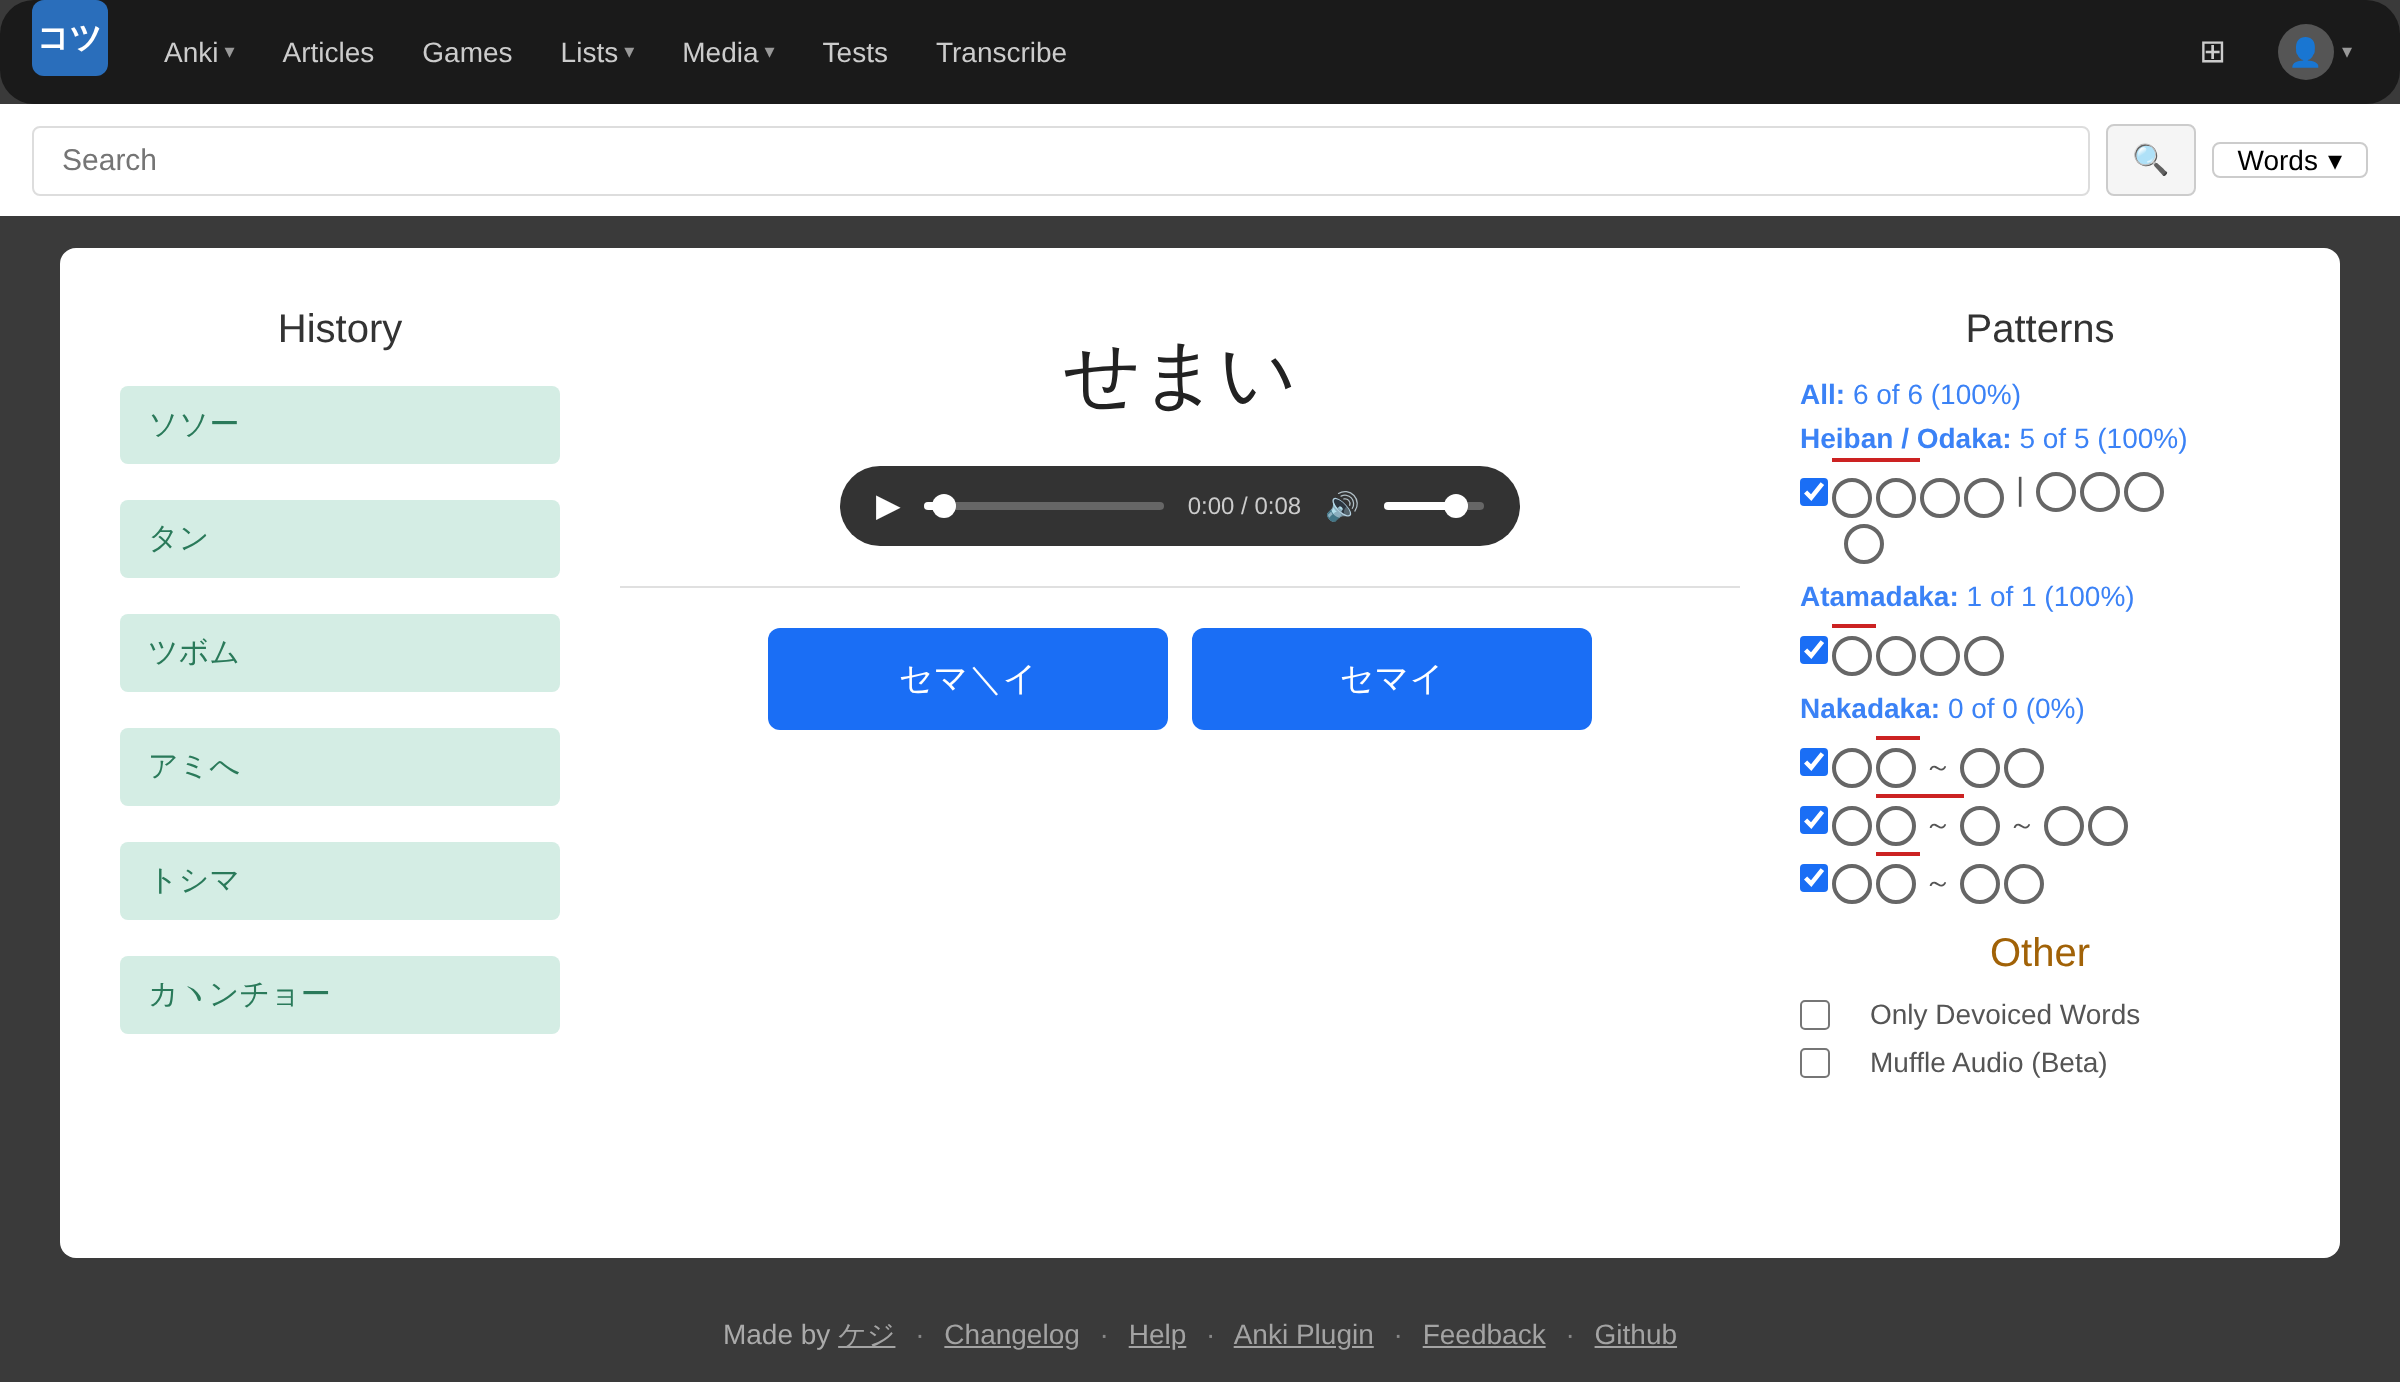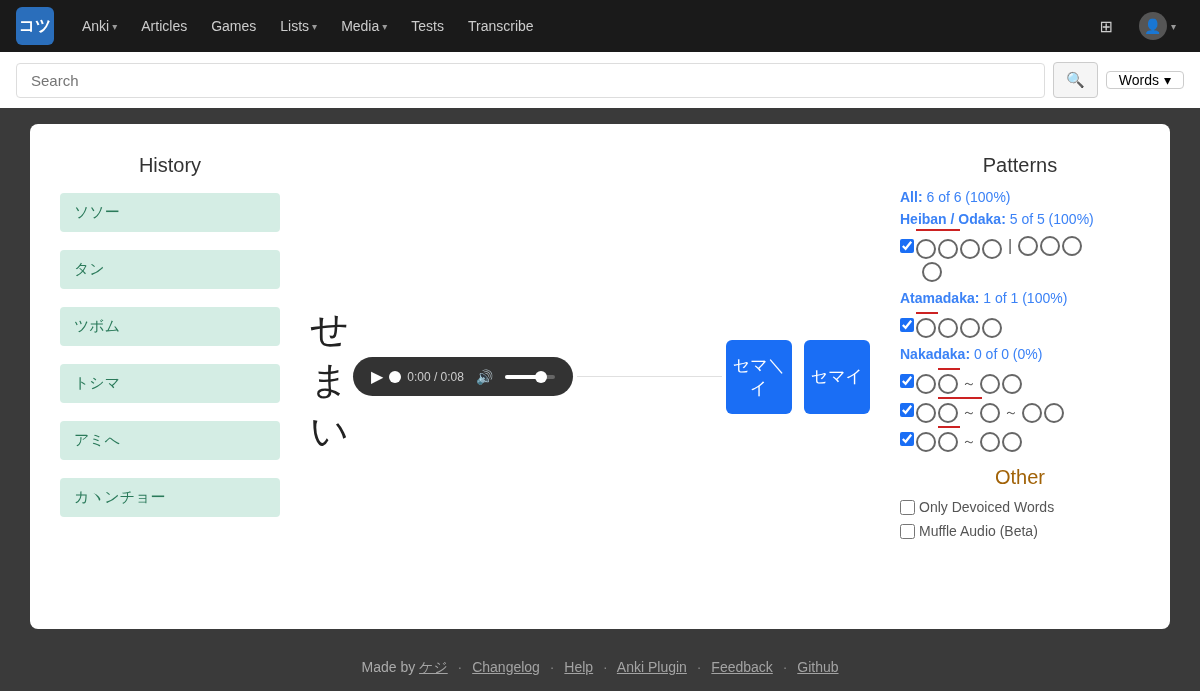--- a/index.html
+++ b/index.html
@@ -8,24 +8,24 @@
       background: #3a3a3a;
       min-height: 691px;
       display: flex;
       flex-direction: column;
     }
 
     
     .navbar {
       background: #1a1a1a;
       display: flex;
-      align-items: center;
       padding: 0 16px;
       height: 52px;
       gap: 18px;
+      border-radius: 17px;
     }
     .navbar-logo {
       background: #2a6ebb;
       color: white;
       font-weight: bold;
       font-size: 16px;
       width: 38px;
       height: 38px;
       border-radius: 6px;
       display: flex;
@@ -176,23 +176,23 @@
       font-size: 15px;
       color: #2a7a5a;
       cursor: pointer;
       text-align: left;
     }
 
     
     .center-panel {
       flex: 1;
       display: flex;
-      flex-direction: row;
-      align-items: center;
-      gap: 4px;
+      flex-direction: column;
+      align-items: center;
+      gap: 20px;
       padding: 0 10px;
     }
     .word-title {
       font-size: 38px;
       color: #222;
       margin-top: 8px;
     }
 
     
     .audio-player {
@@ -325,21 +325,21 @@
     .other-title {
       font-size: 20px;
       font-weight: 500;
       text-align: center;
       margin: 14px 0 10px;
       color: #a16207;
     }
     .other-option {
       display: flex;
       align-items: center;
-      gap: 4px;
+      gap: 20px;
       margin-bottom: 8px;
       font-size: 14px;
       color: #555;
     }
     .other-checkbox {
       width: 15px;
       height: 15px;
       cursor: pointer;
     }
 
@@ -445,22 +445,22 @@
 
 <div class="main-content">
   <div class="content-card">
 
     <div class="history-panel">
       <div class="history-title">History</div>
       <div class="history-list">
         <button class="history-item">ソソー</button>
         <button class="history-item">タン</button>
         <button class="history-item">ツボム</button>
+        <button class="history-item">アミへ</button>
         <button class="history-item">トシマ</button>
-        <button class="history-item">アミへ</button>
         <button class="history-item">カヽンチョー</button>
       </div>
     </div>
 
     <div class="center-panel">
       <div class="word-title">せまい</div>
 
       <div class="audio-player">
         <button class="play-btn">
           <span>▶</span>

